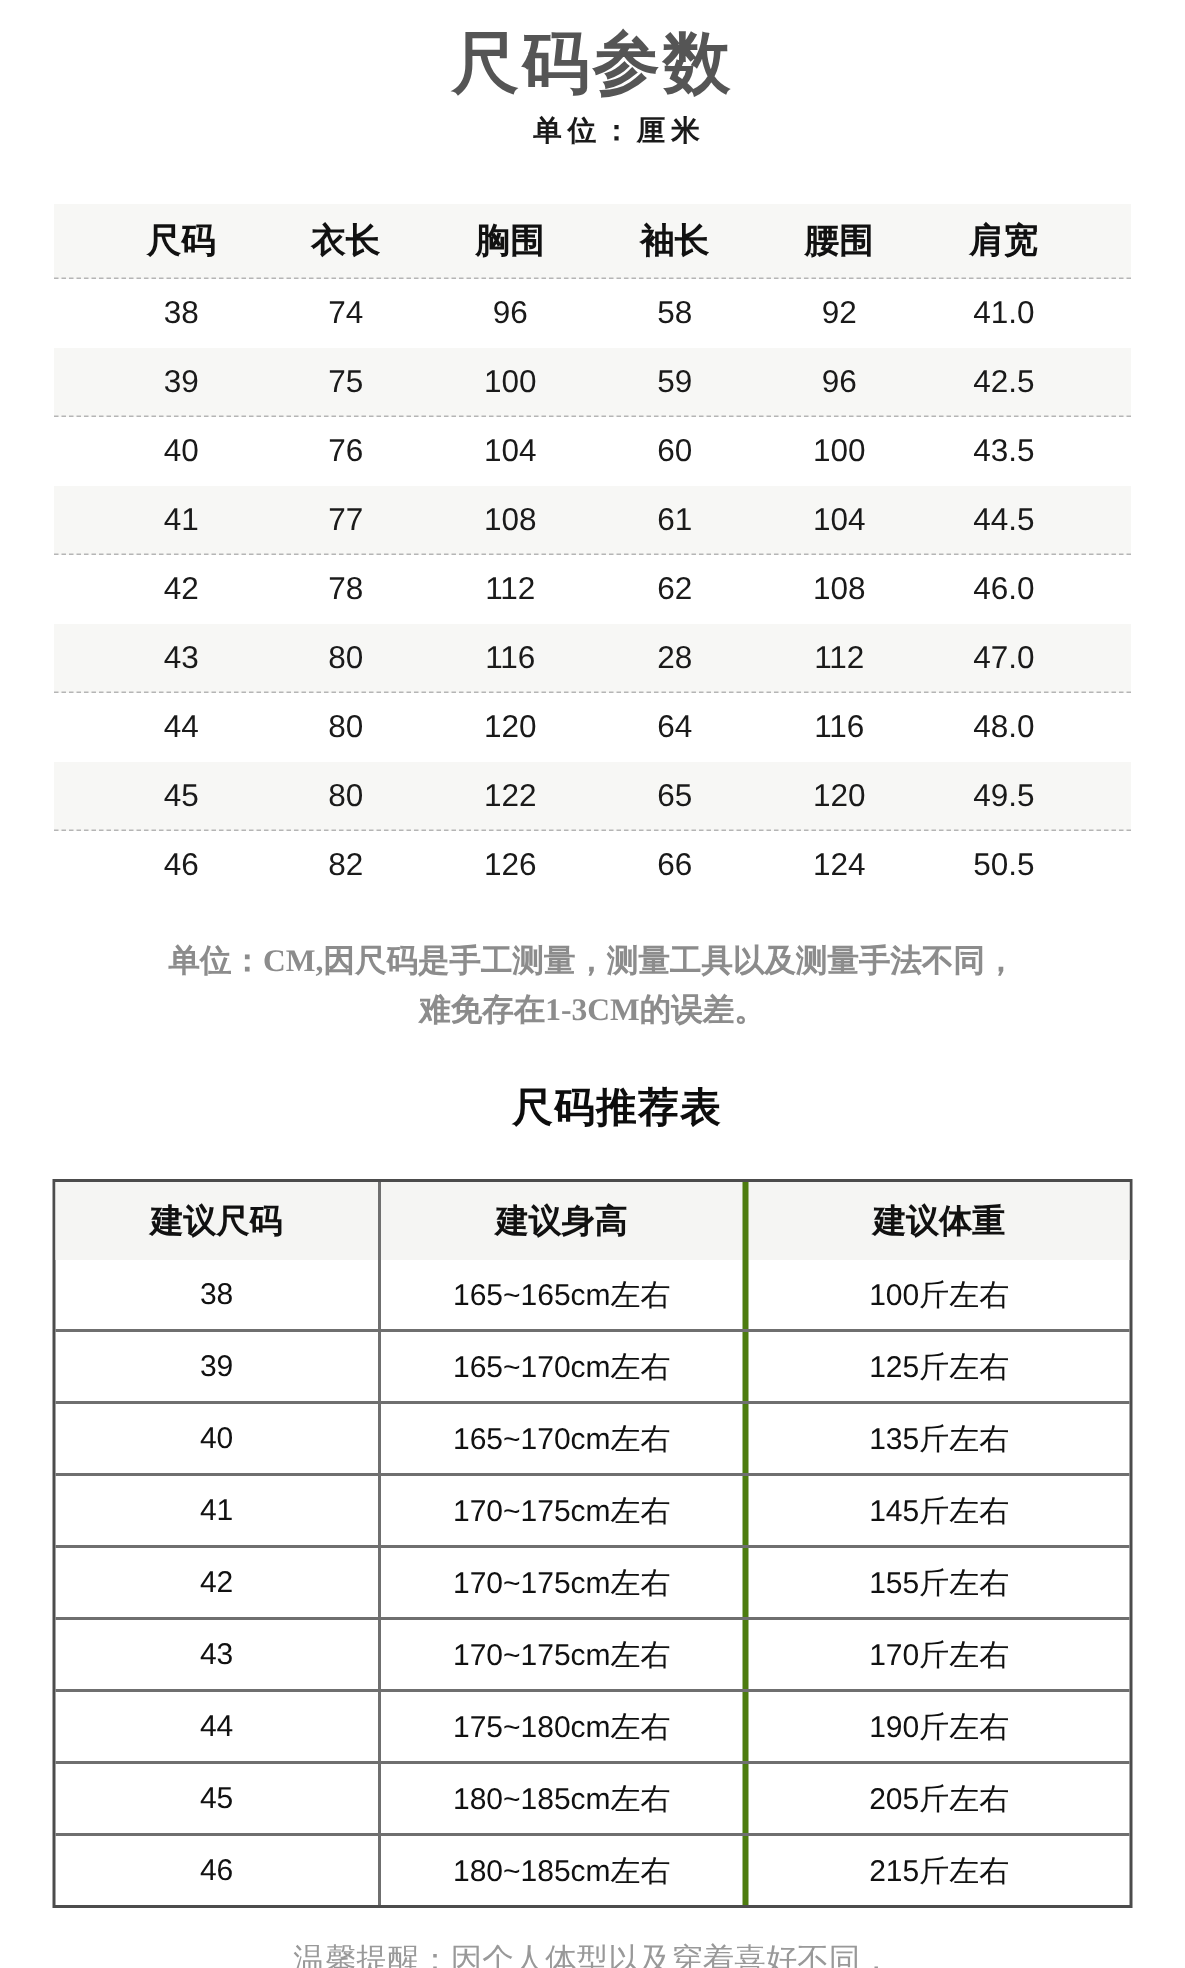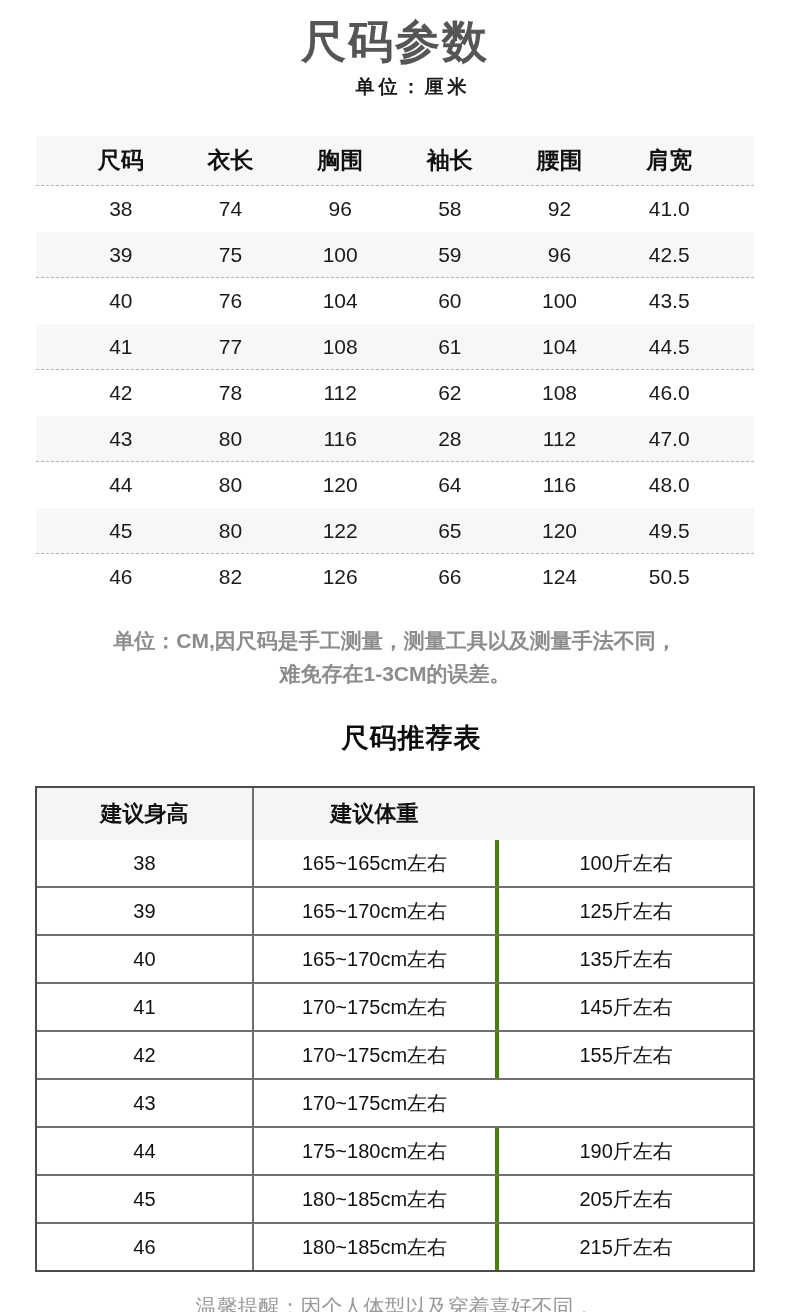--- a/index.html
+++ b/index.html
@@ -64,20 +64,21 @@
   }
 
   
   .measure-note {
     margin-top: 24px;
     text-align: center;
     font-size: 21px;
     font-weight: 600;
     color: #8c8c8c;
     line-height: 33px;
+    font-family: Liberation Serif, serif;
   }
 
   
   .t2-title {
     margin-top: 30px;
     text-align: center;
     font-size: 27px;
     font-weight: 800;
     color: #0d0d0d;
     letter-spacing: 1px;
@@ -212,20 +213,21 @@
 
 <div class="measure-note">
   <div>单位：CM,因尺码是手工测量，测量工具以及测量手法不同，</div>
   <div>难免存在1-3CM的误差。</div>
 </div>
 
 <div class="t2-title">尺码推荐表</div>
 
 <div class="t2">
   <div class="t2-row t2-header">
+    <div class="t2-cell">建议尺码</div>
     <div class="t2-cell">建议身高</div>
     <div class="t2-cell">建议体重</div>
   </div>
   <div>
       <div class="t2-row">
         <div class="t2-cell">38</div>
         <div class="t2-cell">165~165cm左右</div>
         <div class="t2-cell">100斤左右</div>
       </div>
       <div class="t2-row">
@@ -244,20 +246,21 @@
         <div class="t2-cell">145斤左右</div>
       </div>
       <div class="t2-row">
         <div class="t2-cell">42</div>
         <div class="t2-cell">170~175cm左右</div>
         <div class="t2-cell">155斤左右</div>
       </div>
       <div class="t2-row">
         <div class="t2-cell">43</div>
         <div class="t2-cell">170~175cm左右</div>
+        <div class="t2-cell">170斤左右</div>
       </div>
       <div class="t2-row">
         <div class="t2-cell">44</div>
         <div class="t2-cell">175~180cm左右</div>
         <div class="t2-cell">190斤左右</div>
       </div>
       <div class="t2-row">
         <div class="t2-cell">45</div>
         <div class="t2-cell">180~185cm左右</div>
         <div class="t2-cell">205斤左右</div>

